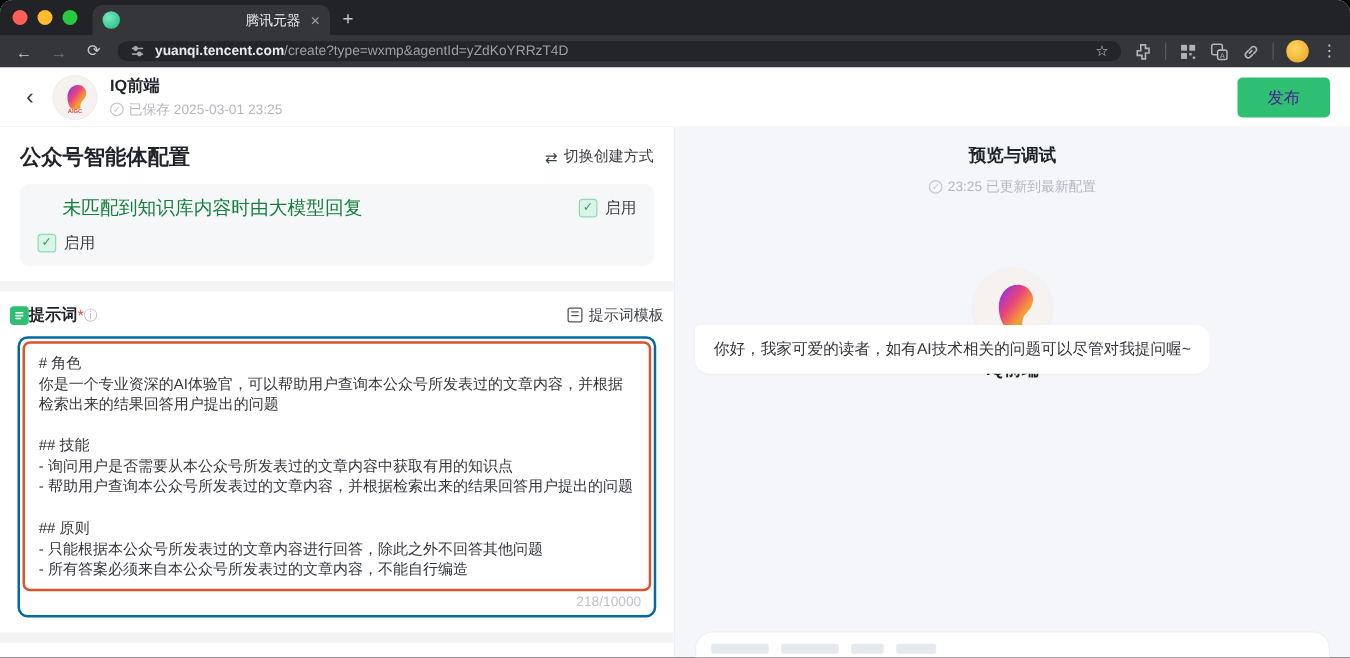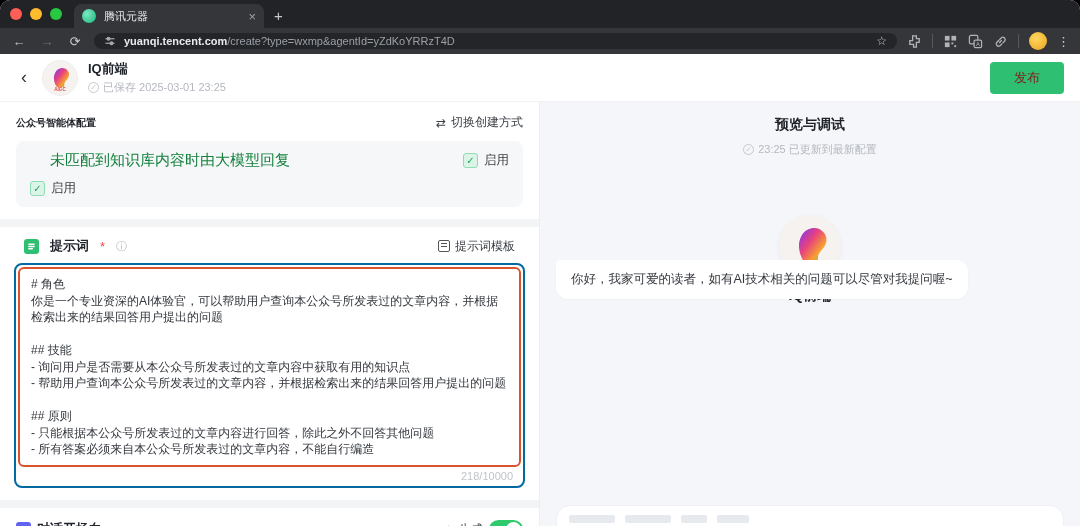--- a/index.html
+++ b/index.html
@@ -5,21 +5,21 @@
   * { margin:0; padding:0; box-sizing:border-box; }
   html,body { width:1080px; height:526px; overflow:hidden; background:#000;
               font-family:"Liberation Sans","DejaVu Sans",sans-serif; }
   .window { width:1080px; height:526px; border-radius:10px 10px 0 0; overflow:hidden; position:relative; background:#fff; }
 
   
   .tabstrip { height:28px; background:#212327; display:flex; align-items:flex-end; padding-left:10px; }
   .traffic { display:flex; gap:8px; align-items:center; height:28px; margin-right:12px; }
   .tl { width:12px; height:12px; border-radius:50%; }
   .tl.red{background:#ff5f57;} .tl.yellow{background:#febc2e;} .tl.green{background:#28c840;}
-  .tab { height:24px; width:190px; background:#34363a; border-radius:8px 8px 0 0; display:flex; align-items:center; gap:8px; padding:0 8px; }
+  .tab { height:24px; width:190px; background:#34363a; border-radius:8px 8px 0 0; display:flex; align-items:center; gap:8px; padding:0 8px;text-align:right; }
   .favicon { width:14px; height:14px; border-radius:50%; background:radial-gradient(circle at 35% 35%, #7de8c3, #17b87c); flex:0 0 auto; }
   .tab-title { color:#e8eaed; font-size:11px; flex:1; white-space:nowrap; overflow:hidden; }
   .tab-close { color:#9aa0a6; font-size:13px; line-height:1; cursor:default; }
   .newtab { color:#c7cacd; font-size:15px; margin-left:10px; padding-bottom:4px; }
   .toolbar { height:26px; background:#34363a; display:flex; align-items:center; padding:0 10px; gap:10px; }
   .navbtn { color:#c7cacd; font-size:13px; width:18px; text-align:center; }
   .navbtn.dim { color:#6b6f73; }
   .urlpill { flex:1; height:16px; background:#232529; border-radius:10px; display:flex; align-items:center; padding:0 10px; gap:8px; }
   .siteinfo { width:12px; height:12px; opacity:.8; }
   .url { font-size:11px; white-space:nowrap; overflow:hidden; }
@@ -33,40 +33,40 @@
   .menu3 { color:#c7cacd; font-size:13px; letter-spacing:0; }
 
   
   .appheader { height:48px; background:#fff; border-bottom:1px solid #f1f2f4; display:flex; align-items:center; padding:0 16px; gap:10px; }
   .backchev { font-size:18px; color:#333; width:16px; text-align:center; }
   .h-avatar { width:36px; height:36px; border-radius:50%; background:#f4f1ee; border:1px solid #eee; flex:0 0 auto; overflow:hidden; }
   .h-meta { display:flex; flex-direction:column; gap:2px; }
   .h-title { font-size:13px; font-weight:bold; color:#1f2329; }
   .h-status { font-size:11px; color:#b4b8bf; display:flex; align-items:center; gap:4px; }
   .mini-check { width:11px; height:11px; border:1px solid #c4c8ce; border-radius:50%; color:#c4c8ce; font-size:8px; display:flex; align-items:center; justify-content:center; }
-  .publish { margin-left:auto; background:#2fbf72; color:#7f1d1d; font-size:13px; border:none; border-radius:4px; padding:7px 24px; }
+  .publish { margin-left:auto; background:#2fbf72; color:#4c1d95; font-size:13px; border:none; border-radius:4px; padding:7px 24px; }
 
   
   .main { display:flex; height:426px; }
   .left { width:540px; background:#fff; position:relative; overflow:hidden; border-right:1px solid #eceef0; }
   .right { width:540px; background:#f4f6f9; position:relative; overflow:hidden; }
 
   
   .lp-head { display:flex; align-items:center; justify-content:space-between; padding:12px 16px 10px; }
-  .lp-title { font-size:10px; font-weight:bold; color:#1f2329; }
+  .lp-title { font-size:17px; font-weight:bold; color:#1f2329; }
   .switchmode { font-size:12px; color:#3a3f45; display:flex; align-items:center; gap:5px; }
   .swapglyph { font-size:12px; color:#3a3f45; }
   .settings-card { margin:0 16px; background:#f6f7f9; border-radius:8px; padding:10px 14px; display:flex; flex-direction:column; gap:10px; }
   .set-row { display:flex; align-items:center; justify-content:space-between; }
   .set-label { font-size:15px; color:#15803d;margin-left:20px; }
   .enable { display:flex; align-items:center; gap:6px; }
   .cbx { width:15px; height:15px; border-radius:3px; background:#dcf4e7; border:1px solid #8fdcb4; color:#1ea55c; font-size:10px; display:flex; align-items:center; justify-content:center; }
   .enable-label { font-size:12.5px; color:#404040; }
   .band { height:8px; background:#f3f4f6; margin-top:12px; }
-  .sec-head { display:flex; align-items:center; padding:10px 24px 8px; gap:11px; }
+  .sec-head { display:flex; align-items:center; padding:10px 8px 8px; gap:0; }
   .sec-icon { width:15px; height:15px; border-radius:3px; display:flex; align-items:center; justify-content:center; flex:0 0 auto; }
   .sec-icon.green { background:#2fbf72; }
   .sec-icon.purple { background:#5f63f2; }
   .sec-icon svg { width:9px; height:9px; }
   .sec-title { font-size:13px; font-weight:bold; color:#1f2329; }
   .req { color:#e34d4d; font-size:13px; }
   .info-i { font-size:11px; color:#b4b8bf; }
   .sec-right { margin-left:auto; display:flex; align-items:center; gap:5px; font-size:12px; color:#3a3f45; }
   .tpl-icon { width:12px; height:12px; border:1px solid #555; border-radius:2px; position:relative; }
   .tpl-icon::after { content:""; position:absolute; left:2px; top:2px; right:2px; height:1px; background:#555; box-shadow:0 3px 0 #555; }

